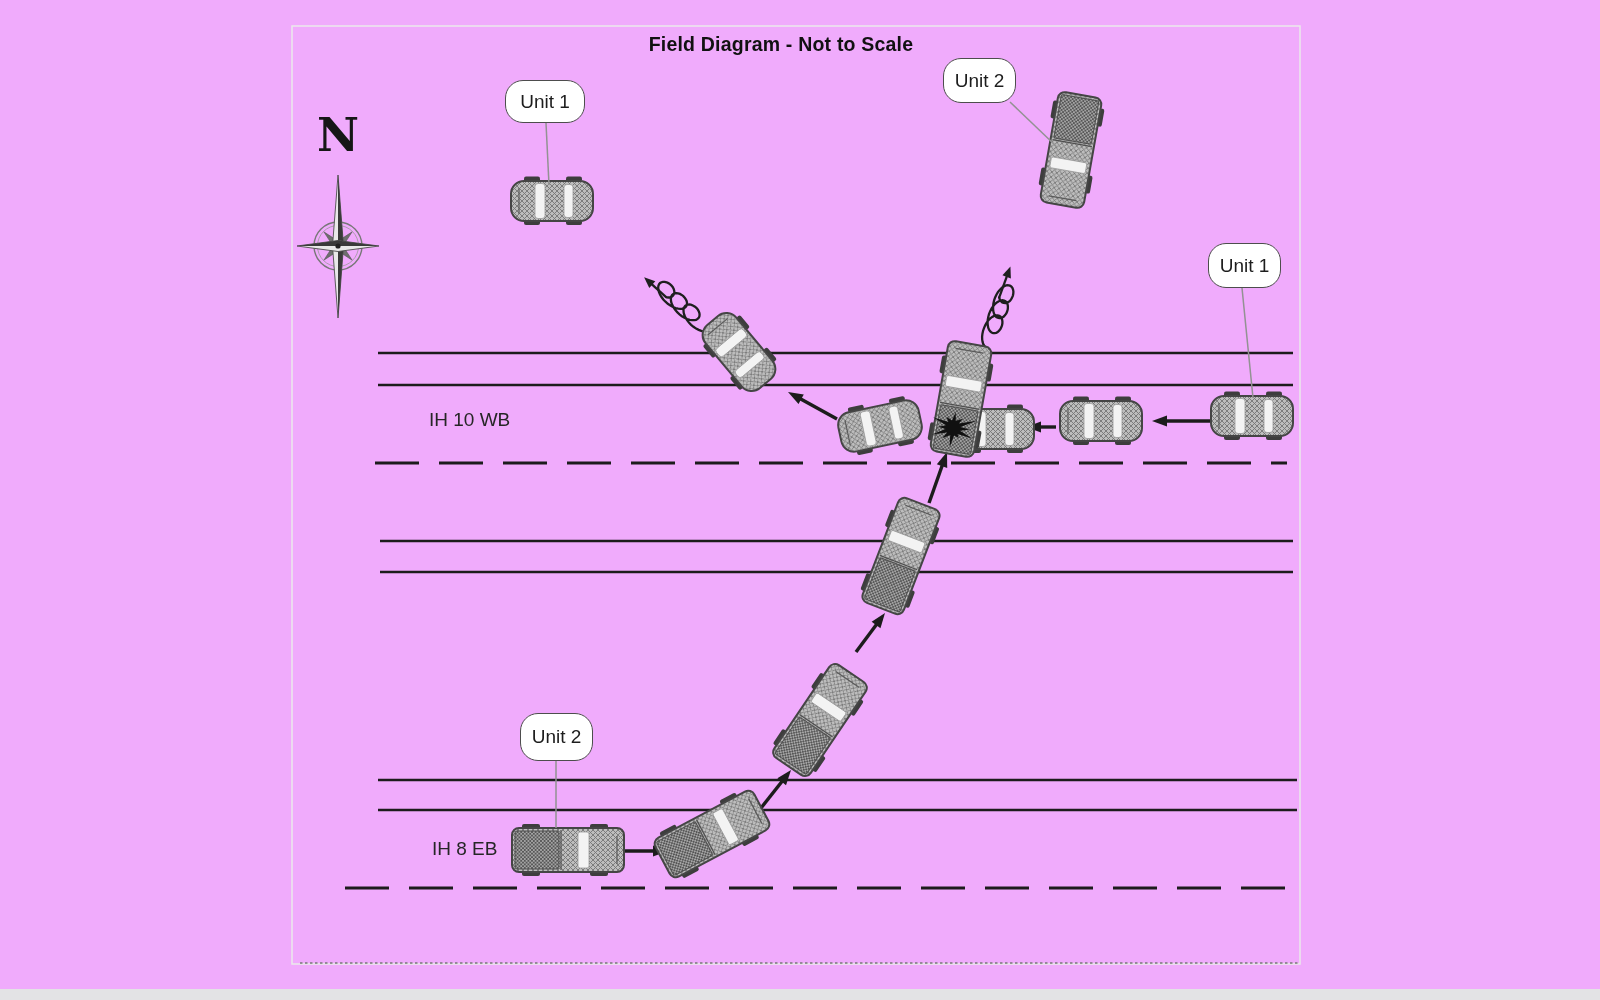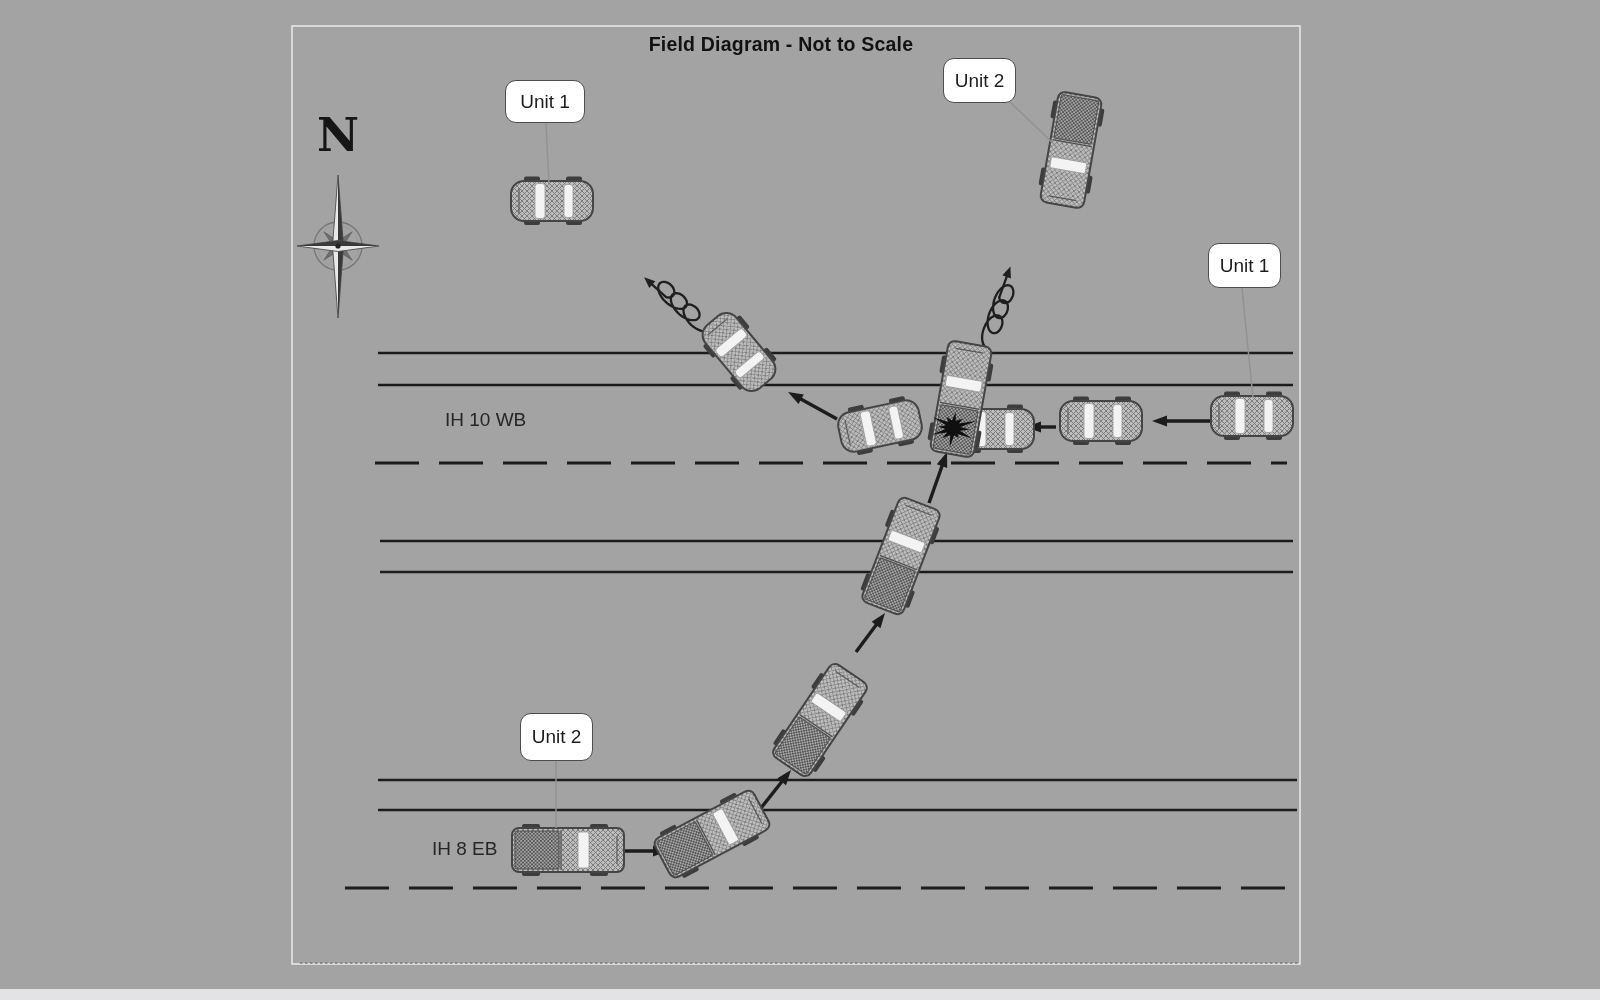--- a/index.html
+++ b/index.html
@@ -1,27 +1,27 @@
 <!DOCTYPE html>
 <html><head>
 <meta charset="utf-8">
 <style>
   html,body{margin:0;padding:0;background:#ffffff;}
-  #stage{position:relative;width:1600px;height:1000px;background:#a3a3a3;overflow:hidden;
+  #stage{position:relative;width:1600px;height:1000px;background:#f0abfc;overflow:hidden;
          font-family:"Liberation Sans",sans-serif;}
   #scene{position:absolute;left:0;top:0;}
   #title{position:absolute;left:581px;top:33px;width:400px;text-align:center;
          font-size:19.5px;font-weight:bold;color:#111;letter-spacing:0.2px;}
   #north{position:absolute;left:314px;top:112px;width:48px;text-align:center;
          font-family:"DejaVu Serif",serif;font-size:46px;font-weight:bold;color:#161616;line-height:1;}
   .road-label{position:absolute;font-size:19px;color:#262626;}
-  #label-wb{left:429px;top:409px;margin-left:16px;}
+  #label-wb{left:429px;top:409px;}
   #label-eb{left:432px;top:838px;}
   .unit-label{position:absolute;display:flex;align-items:center;justify-content:center;
-              background:#ffffff;border:1.7px solid #4d4d4d;border-radius:11px;
+              background:#ffffff;border:1.7px solid #4d4d4d;border-radius:18px;
               font-size:19px;color:#1d1d1d;box-sizing:border-box;}
   #bottom-bar{position:absolute;left:0;bottom:0;width:1600px;height:11px;background:#e3e3e5;}
 </style>
 </head>
 <body>
 
 <div id="stage">
   <svg id="scene" width="1600" height="1000">
       <defs>
         <pattern id="hatch" width="5" height="5" patternUnits="userSpaceOnUse">

